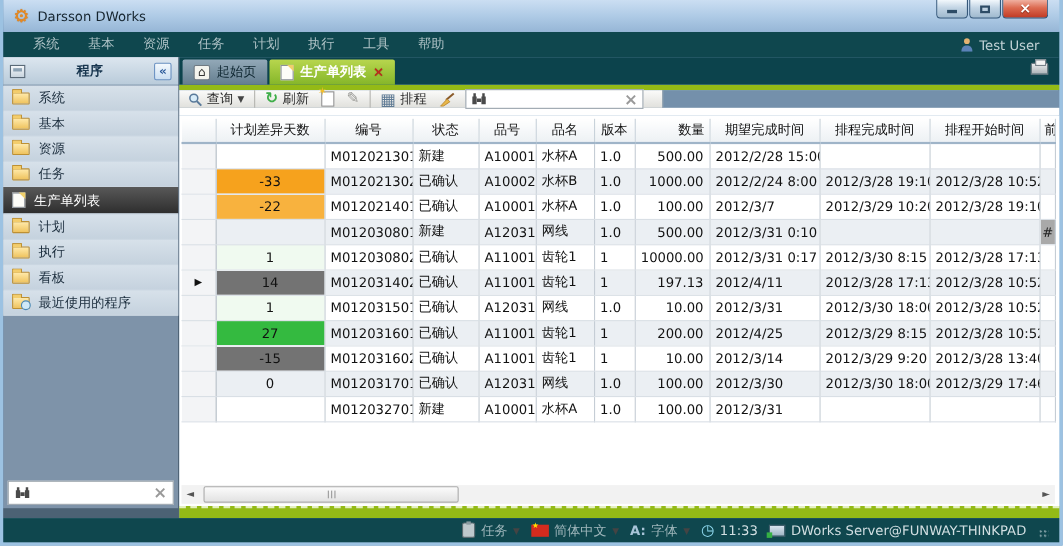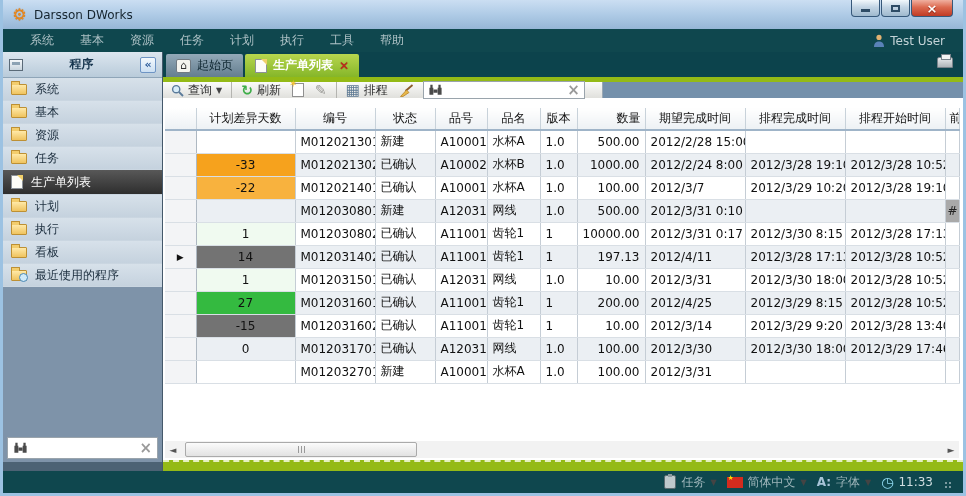--- a/index.html
+++ b/index.html
@@ -504,15 +504,19 @@
     </div>
     <div class="status-seg">
       <span class="font-icon">A:</span>
       <span>字体</span>
       <span class="caret">▼</span>
     </div>
     <div class="status-seg">
       <span class="clock-icon">◷</span>
       <span class="time-text">11:33</span>
     </div>
+    <div class="status-seg">
+      <span class="pc-icon"></span>
+      <span class="server-text">DWorks Server@FUNWAY-THINKPAD</span>
+    </div>
     <span class="grip"></span>
   </div>
 </div>
 
 </body></html>

